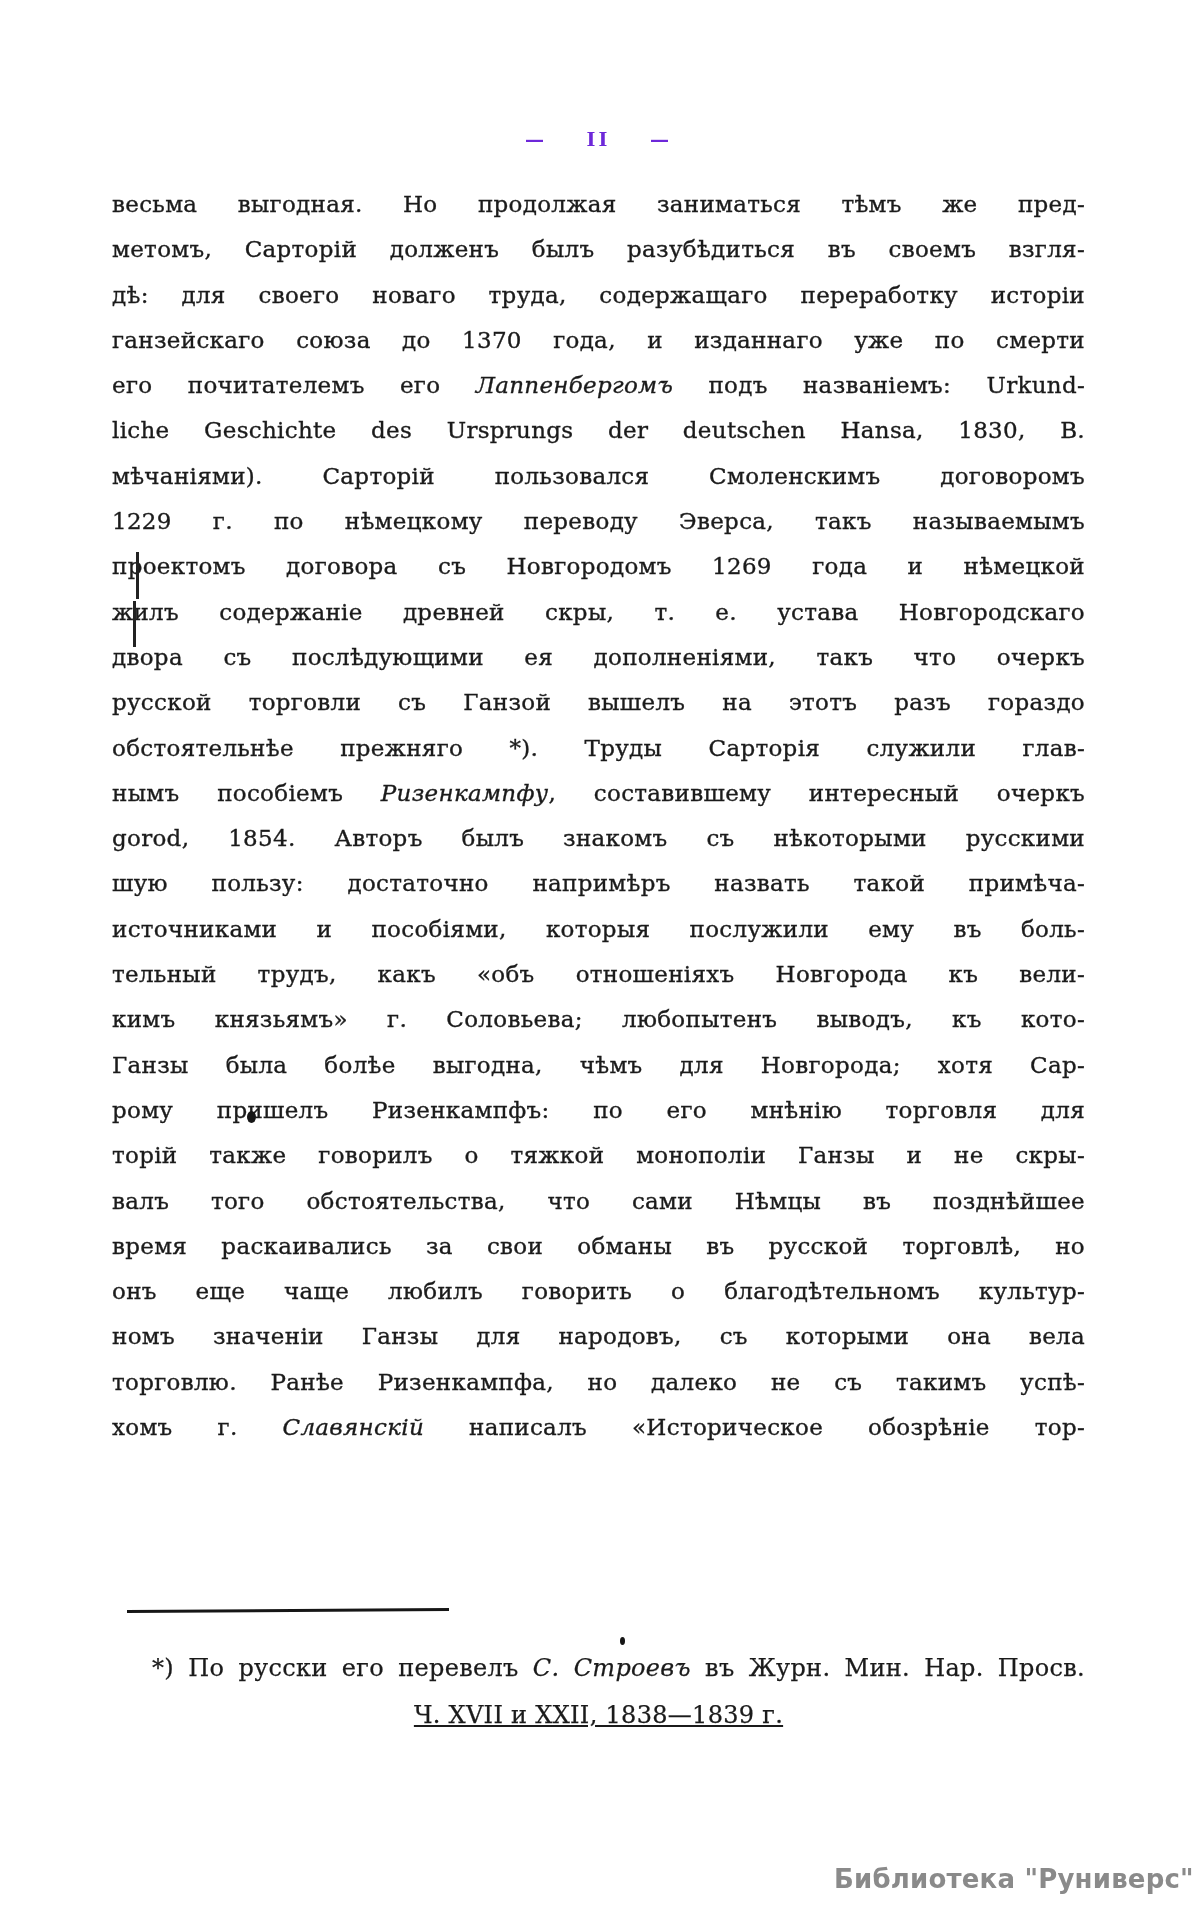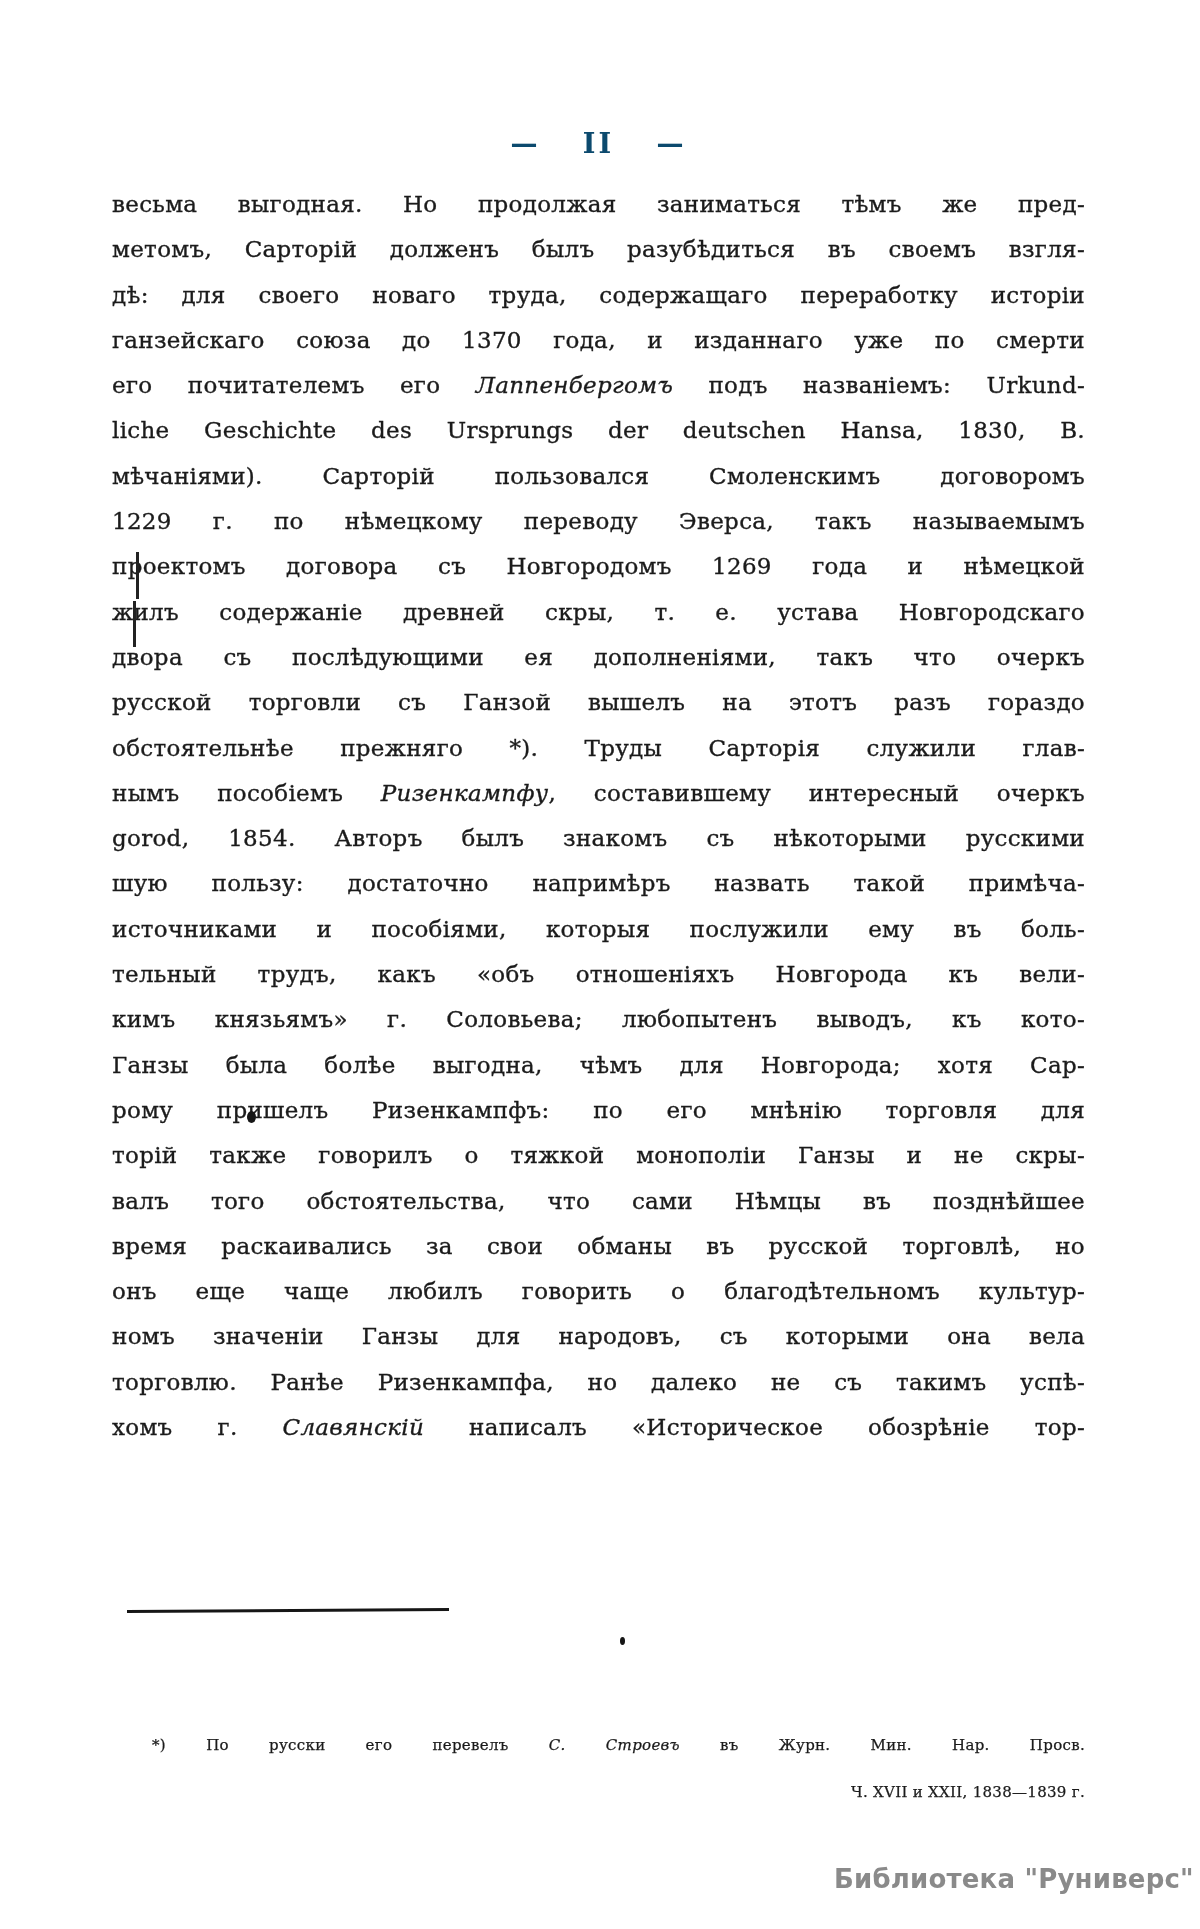--- a/index.html
+++ b/index.html
@@ -15,25 +15,25 @@
     overflow: hidden;
     font-family: "DejaVu Serif", "Liberation Serif", serif;
     color: #1b1b1b;
   }
   .pagenum {
     position: absolute;
     top: 128px;
     left: 112px;
     width: 973px;
     text-align: center;
-    font-size: 27px;
+    font-size: 19px;
     font-weight: bold;
     letter-spacing: 3px;
     word-spacing: 30px;
-    color: #0c4a6e;
+    color: #6d28d9;
   }
   .body-text {
     position: absolute;
     top: 182px;
     left: 112px;
     width: 973px;
     font-size: 23px;
     line-height: 45.3px;
     letter-spacing: 0.3px;
     -webkit-text-stroke: 0.35px currentColor;
@@ -52,36 +52,37 @@
     position: absolute;
     top: 1609px;
     left: 127px;
     width: 322px;
     height: 3px;
     background: #161616;
     transform: rotate(-0.4deg);
   }
   .footnote {
     position: absolute;
-    top: 1722px;
+    top: 1645px;
     left: 112px;
     width: 973px;
-    font-size: 15px;
+    font-size: 24px;
     line-height: 47px;
     letter-spacing: 0.3px;
     -webkit-text-stroke: 0.25px currentColor;
   }
   .fn-line-1 {
     text-indent: 40px;
     text-align: justify;
     text-align-last: justify;
     text-justify: inter-word;
   }
   .fn-line-2 {
-    text-align: right;
+    text-align: center;
+    text-decoration: underline;
   }
   .watermark {
     position: absolute;
     top: 1864px;
     left: 834px;
     font-family: "DejaVu Sans", "Liberation Sans", sans-serif;
     font-weight: bold;
     font-size: 26px;
     letter-spacing: 0.2px;
     color: #8a8a8a;

